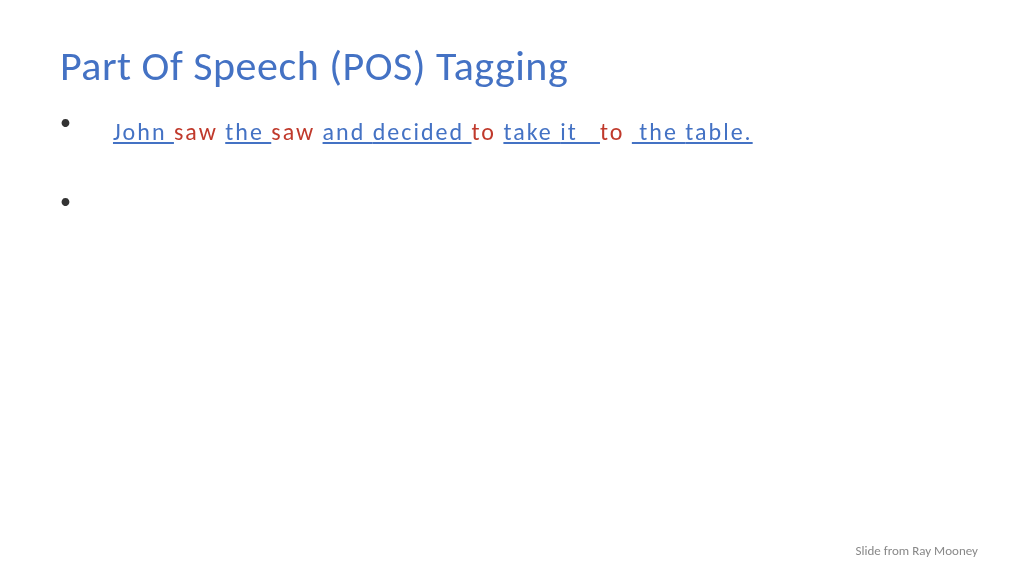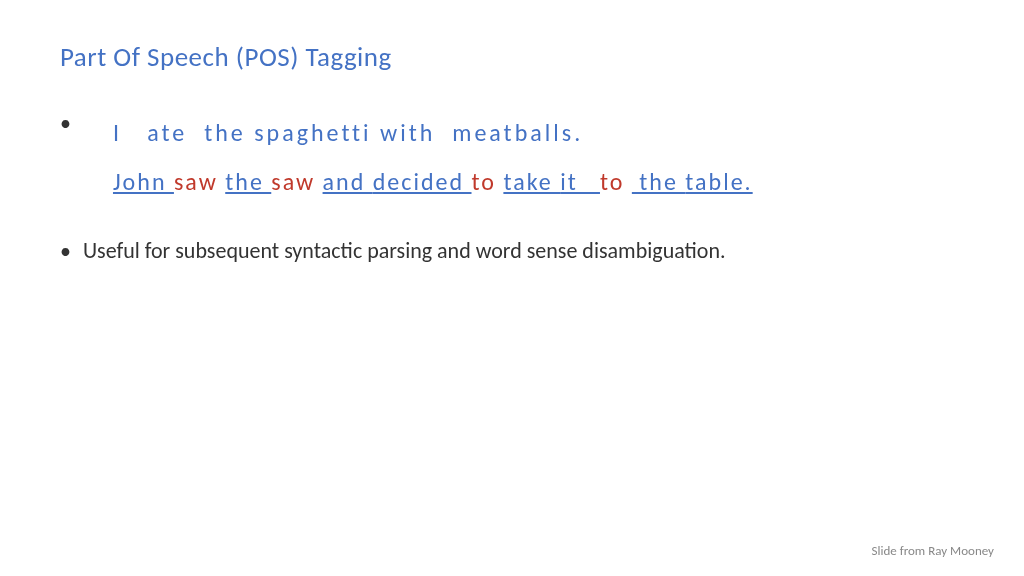--- a/index.html
+++ b/index.html
@@ -18,24 +18,24 @@
     }
 
     .slide-container {
       width: 1024px;
       height: 576px;
       padding: 40px 60px 30px 60px;
       position: relative;
     }
 
     .slide-title {
-      font-size: 27px;
+      font-size: 42px;
       color: #4472c4;
       font-weight: 300;
-      margin-bottom: 35px;
+      margin-bottom: 16px;
       letter-spacing: 0.5px;
     }
 
     .bullet-list {
       list-style: none;
       padding: 0;
     }
 
     .bullet-item {
       display: flex;
@@ -83,21 +83,21 @@
 
     .sentence2 {
       font-size: 24px;
       letter-spacing: 2px;
       margin-bottom: 10px;
     }
 
     .attribution {
       position: absolute;
       bottom: 18px;
-      right: 30px;
+      right: 46px;
       font-size: 13px;
       color: #888;
     }
 
     .second-bullet {
       margin-top: 30px;
     }
   </style>
 </head>
 <body>
@@ -108,34 +108,30 @@
 
   <ul class="bullet-list">
 
     <li class="bullet-item">
       <span class="bullet-dot">•</span>
       <div>
 
         
         <div class="example-section">
 
-          <div class="sentence1">
-            <span>I&nbsp;&nbsp;&nbsp;</span><span>ate&nbsp;&nbsp;</span><span>the&nbsp;</span><span>spaghetti&nbsp;</span><span>with&nbsp;&nbsp;</span><span>meatballs.</span>
-          </div>
 
           <div class="sentence2">
             <span class="word-blue">John&nbsp;</span><span class="word-red">saw&nbsp;</span><span class="word-blue">the&nbsp;</span><span class="word-red">saw&nbsp;</span><span class="word-blue">and&nbsp;</span><span class="word-blue">decided&nbsp;</span><span class="word-red">to&nbsp;</span><span class="word-blue">take&nbsp;</span><span class="word-blue">it&nbsp;&nbsp;&nbsp;</span><span class="word-red">to&nbsp;</span><span class="word-blue">&nbsp;the&nbsp;</span><span class="word-blue">table.</span>
           </div>
 
         </div>
       </div>
     </li>
 
     <li class="bullet-item second-bullet">
       <span class="bullet-dot">•</span>
-      <span class="bullet-text">Useful for subsequent syntactic parsing and word sense disambiguation.</span>
     </li>
 
   </ul>
 
   <div class="attribution">Slide from Ray Mooney</div>
 
 </div>
 
 </body></html>

